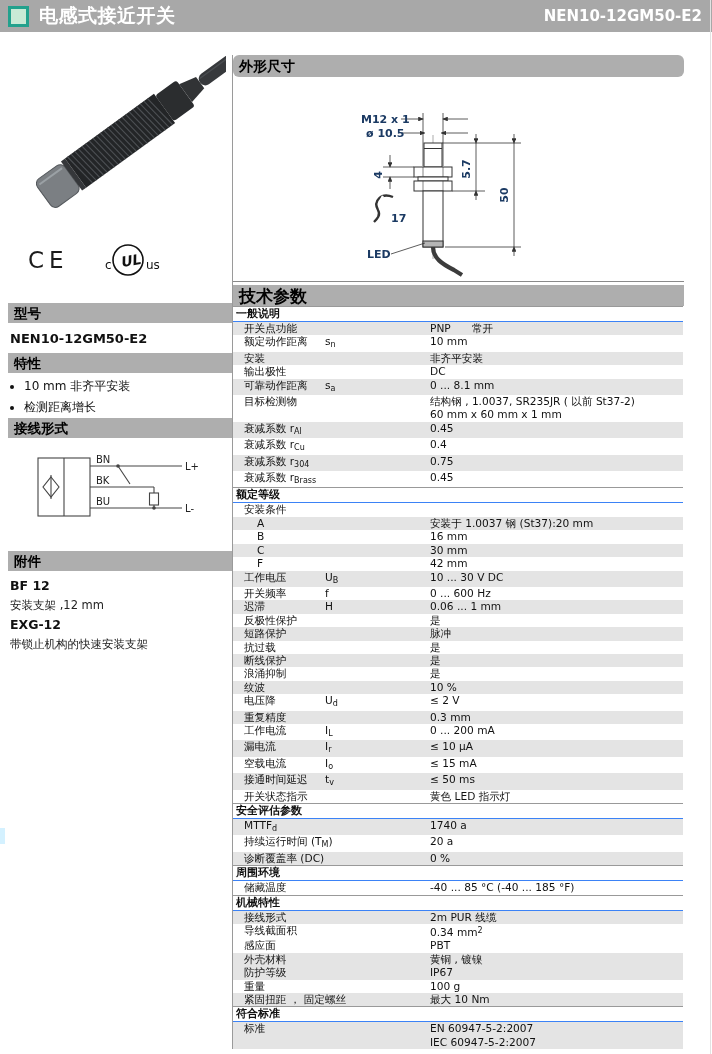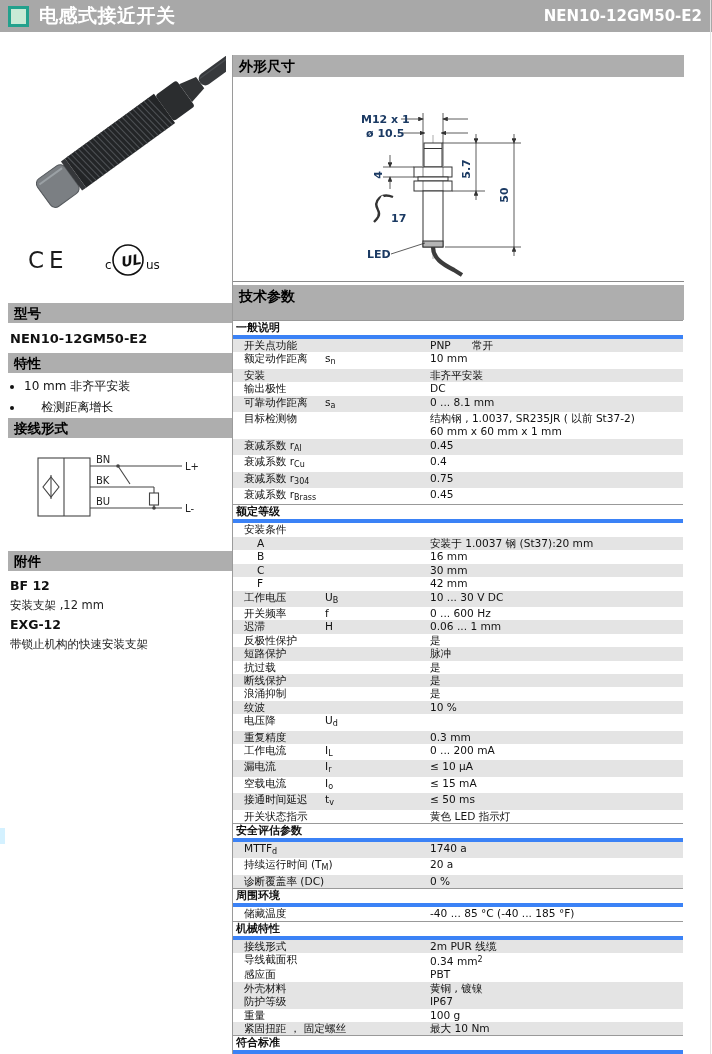--- a/index.html
+++ b/index.html
@@ -29,43 +29,43 @@
     height:20px;line-height:20px;padding-left:6px;
   }
   
   .left-col{position:absolute;left:8px;top:38px;width:218px;}
   .photo-wrap{position:absolute;left:0;top:0;width:218px;height:198px;}
   .marks-row{position:absolute;left:0;top:198px;width:218px;height:44px;text-decoration:underline;}
   .model-bar{position:absolute;left:0;top:265px;width:218px;}
   .model-value{position:absolute;left:2px;top:293px;font-weight:bold;font-size:13px;}
   .features-bar{position:absolute;left:0;top:315px;width:218px;}
   .features-list{position:absolute;left:2px;top:340px;margin:0;padding-left:14px;font-size:12px;}
-  .features-list li{margin-bottom:4px;text-align:center;}
+  .features-list li{margin-bottom:4px;}
   .conn-bar{position:absolute;left:0;top:380px;width:218px;}
   .wiring-wrap{position:absolute;left:22px;top:408px;text-decoration:underline;}
   .acc-bar{position:absolute;left:0;top:513px;width:218px;}
   .acc-name{position:absolute;left:2px;font-weight:bold;font-size:12.5px;}
   .acc-desc{position:absolute;left:2px;font-size:11.5px;color:#222;}
   .edge-artifact{position:absolute;left:0;top:828px;width:5px;height:16px;background:#cdeeff;opacity:.85;}
   
   .right-col{position:absolute;left:232px;top:55px;width:451px;border-left:1px solid #9a9a9a;box-sizing:content-box;}
-  .dims-bar{height:22px;line-height:22px;font-size:14px;}
+  .dims-bar{height:22px;line-height:22px;font-size:14px;border-radius:6px;}
   .drawing-wrap{height:204px;border-bottom:1px solid #8a8a8a;position:relative;}
-  .specs-bar{height:35px;line-height:23px;font-size:14px;margin-top:3px;}
+  .specs-bar{height:21px;line-height:23px;font-size:17px;margin-top:3px;}
   
   .specs-table{width:450px;}
   .trow{
     display:grid;grid-template-columns:92px 105px 1fr;
     font-size:10.6px;line-height:13.4px;min-height:13.4px;
     align-items:start;
   }
   .trow.shaded{background:var(--row-shade,#e4e4e4);}
   .trow.thead{
     display:block;font-weight:bold;font-size:11px;line-height:14px;min-height:14px;
-    border-bottom:4px solid #3b82f6;border-top:1px solid #999;padding-left:3px;background:#fff;
+    border-bottom:1px solid #3b82f6;border-top:1px solid #999;padding-left:3px;background:#fff;
   }
   .c-label{padding-left:11px;white-space:nowrap;overflow:visible;}
   .c-label.ind{padding-left:24px;}
   .c-sym{white-space:nowrap;}
   .c-val{}
   sub{font-size:8px;vertical-align:-2px;}
   sup{font-size:8px;vertical-align:3px;}
   
   .dimtxt{fill:var(--dim-text,#1b3a63);font-weight:bold;font-size:11px;font-family:"DejaVu Sans",sans-serif;}
   .wiretxt{fill:#222;font-size:10px;font-family:"DejaVu Sans",sans-serif;}
@@ -384,20 +384,21 @@
         <span class="c-val">是</span>
       </div>
       <div class="trow shaded">
         <span class="c-label">纹波</span>
         <span class="c-sym"></span>
         <span class="c-val">10 %</span>
       </div>
       <div class="trow">
         <span class="c-label">电压降</span>
         <span class="c-sym">U<sub>d</sub></span>
+        <span class="c-val">≤ 2 V</span>
       </div>
       <div class="trow shaded">
         <span class="c-label">重复精度</span>
         <span class="c-sym"></span>
         <span class="c-val">0.3 mm</span>
       </div>
       <div class="trow">
         <span class="c-label">工作电流</span>
         <span class="c-sym">I<sub>L</sub></span>
         <span class="c-val">0 ... 200 mA</span>

